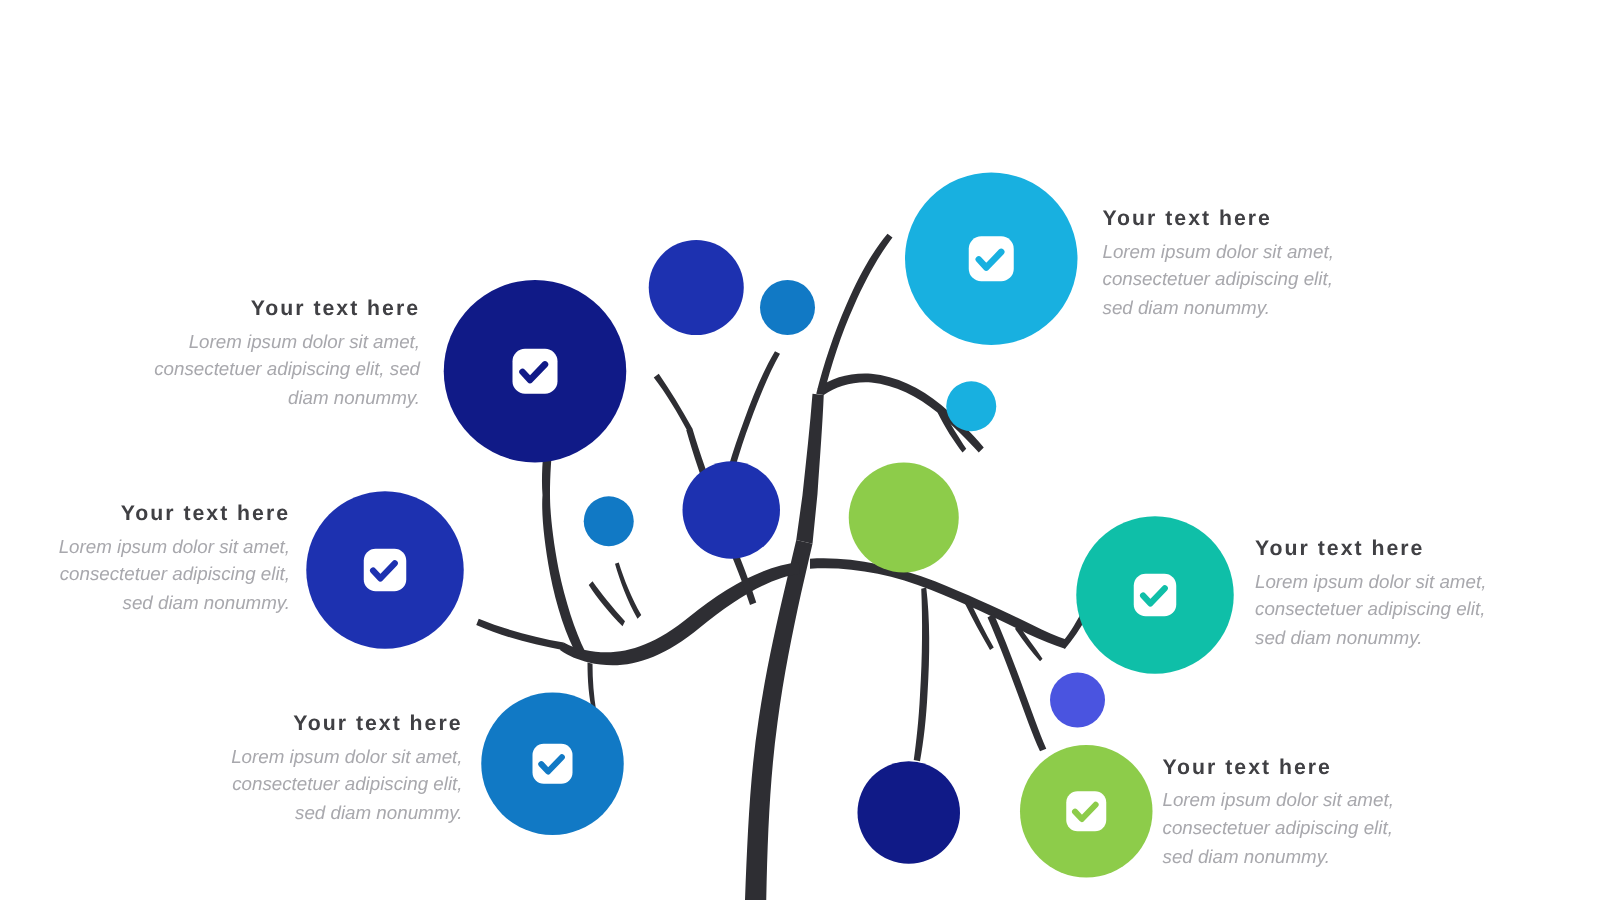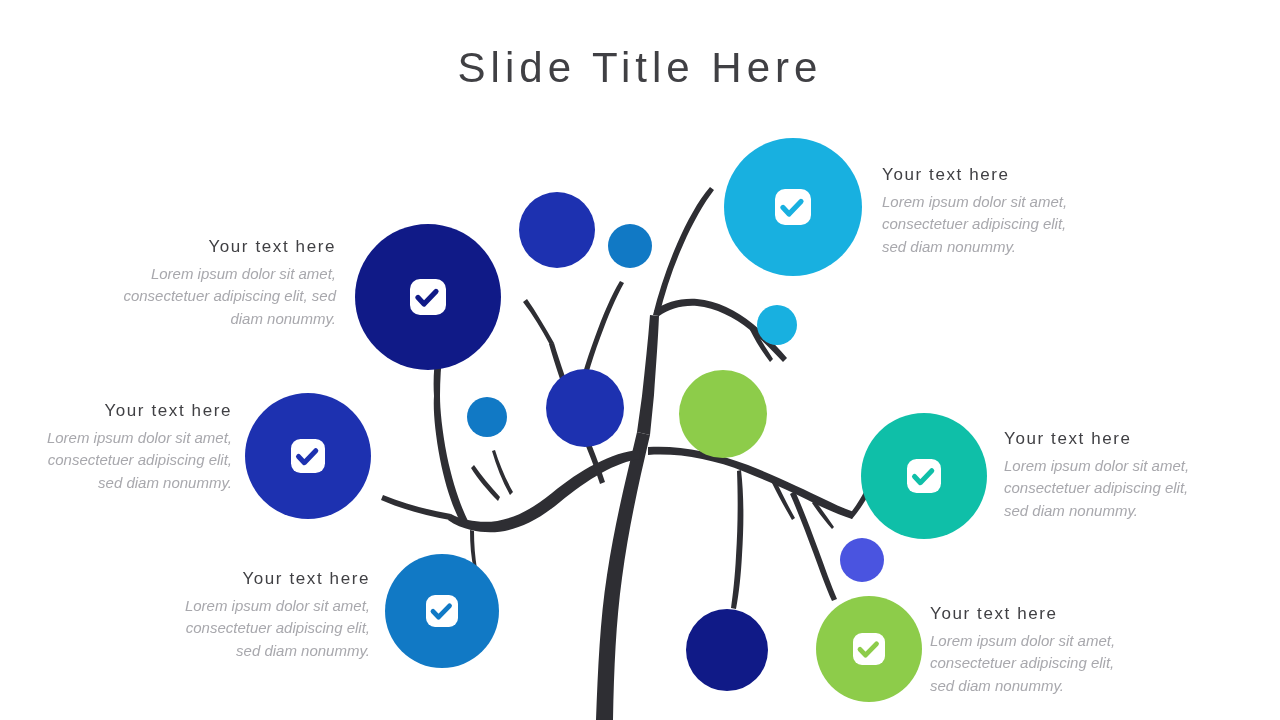--- a/index.html
+++ b/index.html
@@ -40,21 +40,21 @@
     width: 1280px;
     height: 720px;
   }
 
   
   .callout {
     position: absolute;
   }
   .callout-title {
     font-size: 17px;
-    font-weight: 400;
+    font-weight: 700;
     letter-spacing: 1.6px;
     color: #404044;
     line-height: 1.35;
     white-space: nowrap;
   }
   .callout-body {
     margin-top: 4px;
     font-size: 15px;
     font-weight: 400;
     color: #a8a8ad;
@@ -173,21 +173,20 @@
       <path d="M914.5 476.5 l5.8 6.2 l11.5 -12" fill="none" stroke="#0fbfa8" stroke-width="5" stroke-linecap="round" stroke-linejoin="round"></path>
     </g>
 
     <g>
       <circle cx="869" cy="649" r="53" fill="#8dcc4a"></circle>
       <rect x="853" y="633" width="32" height="32" rx="9" fill="#ffffff"></rect>
       <path d="M860 649.3 l5.5 5.9 l11 -11.4" fill="none" stroke="#8dcc4a" stroke-width="4.8" stroke-linecap="round" stroke-linejoin="round"></path>
     </g>
   </svg>
 
-  <div id="slide-title">Slide Title Here</div>
 
   <div class="callout align-right" style="left:74px; top:236px; width:262px;">
     <div class="callout-title">Your text here</div>
     <div class="callout-body">Lorem ipsum dolor sit amet,
 consectetuer adipiscing elit, sed
 diam nonummy.</div>
   </div>
 
   <div class="callout align-right" style="left:-8px; top:400px; width:240px;">
     <div class="callout-title">Your text here</div>

